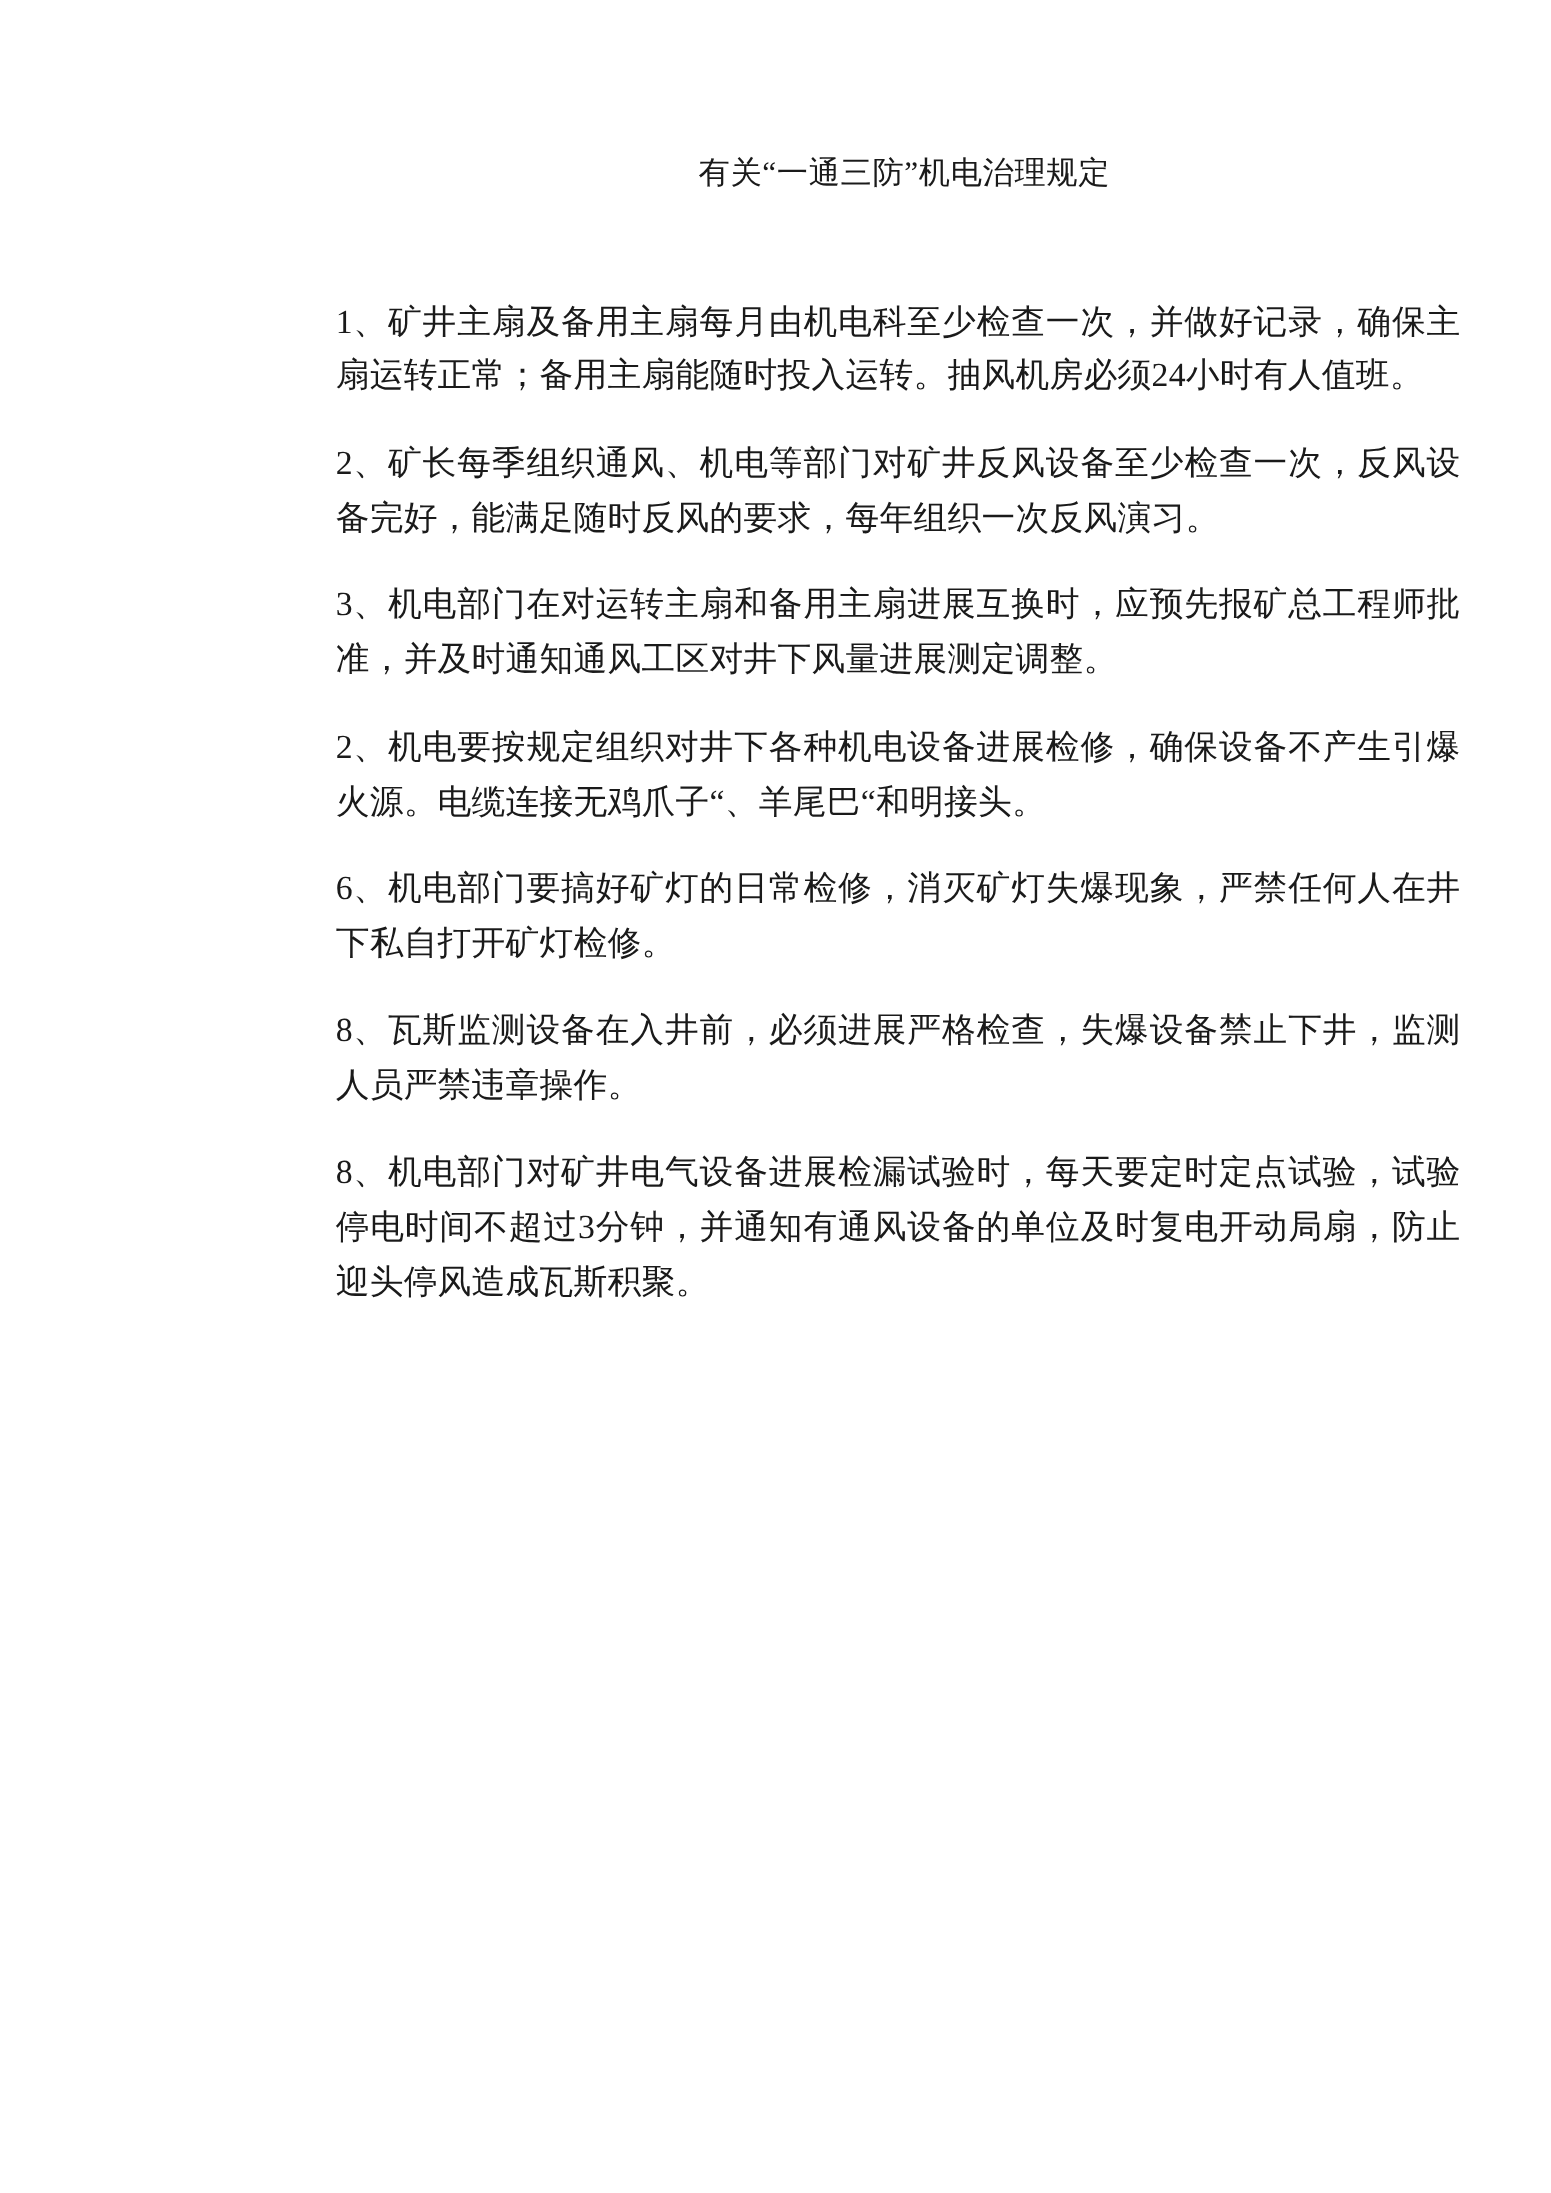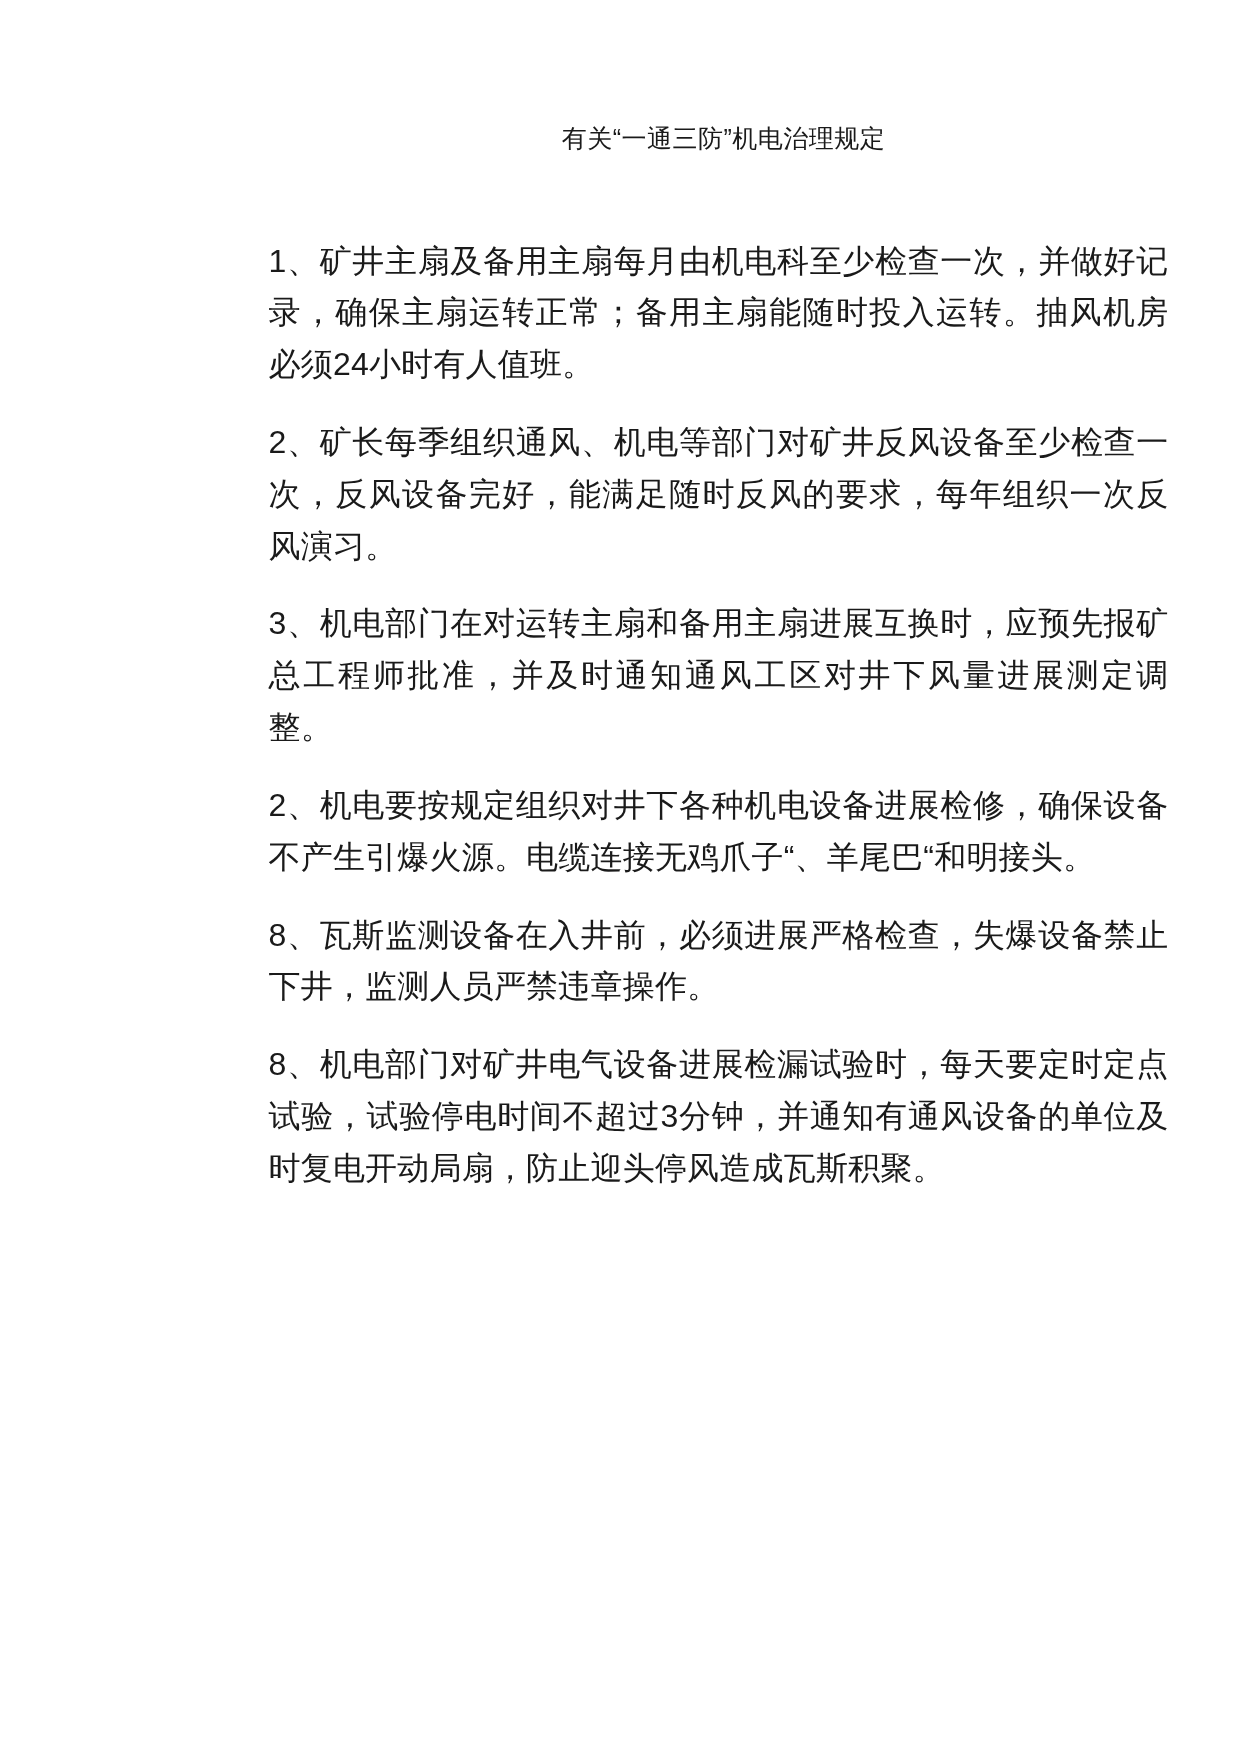--- a/index.html
+++ b/index.html
@@ -7,21 +7,21 @@
     padding: 0;
     background: #ffffff;
   }
   .page {
     position: relative;
     width: 1044px;
     height: 1754px;
     margin: 0 auto;
     background: #ffffff;
     box-sizing: border-box;
-    font-family: Liberation Sans, sans-serif;
+    font-family: Liberation Serif, serif;
     color: #1a1a1a;
   }
   .doc-body {
     position: absolute;
     left: 170px;
     top: 120px;
     width: 900px;
   }
   .doc-title {
     text-align: center;
@@ -29,21 +29,21 @@
     line-height: 1.5;
     font-weight: normal;
     letter-spacing: 0.5px;
     margin: 0 0 0 0;
     padding-left: 10px;
   }
   .para-list {
     margin-top: 78px;
   }
   .para {
-    font-size: 32px;
+    font-size: 27px;
     line-height: 1.62;
     text-align: justify;
     text-justify: inter-ideograph;
     margin: 0 0 26px 0;
     letter-spacing: 0.2px;
   }
   .para:last-child {
     margin-bottom: 0;
   }
 </style>
@@ -51,17 +51,18 @@
 <body>
 
 <div class="page">
   <div class="doc-body">
     <h1 class="doc-title">有关“一通三防”机电治理规定</h1>
     <div class="para-list">
       <p class="para">1、矿井主扇及备用主扇每月由机电科至少检查一次，并做好记录，确保主扇运转正常；备用主扇能随时投入运转。抽风机房必须24小时有人值班。</p>
       <p class="para">2、矿长每季组织通风、机电等部门对矿井反风设备至少检查一次，反风设备完好，能满足随时反风的要求，每年组织一次反风演习。</p>
       <p class="para">3、机电部门在对运转主扇和备用主扇进展互换时，应预先报矿总工程师批准，并及时通知通风工区对井下风量进展测定调整。</p>
       <p class="para">2、机电要按规定组织对井下各种机电设备进展检修，确保设备不产生引爆火源。电缆连接无鸡爪子“、羊尾巴“和明接头。</p>
+      <p class="para">6、机电部门要搞好矿灯的日常检修，消灭矿灯失爆现象，严禁任何人在井下私自打开矿灯检修。</p>
       <p class="para">8、瓦斯监测设备在入井前，必须进展严格检查，失爆设备禁止下井，监测人员严禁违章操作。</p>
       <p class="para">8、机电部门对矿井电气设备进展检漏试验时，每天要定时定点试验，试验停电时间不超过3分钟，并通知有通风设备的单位及时复电开动局扇，防止迎头停风造成瓦斯积聚。</p>
     </div>
   </div>
 </div>
 
 </body></html>

